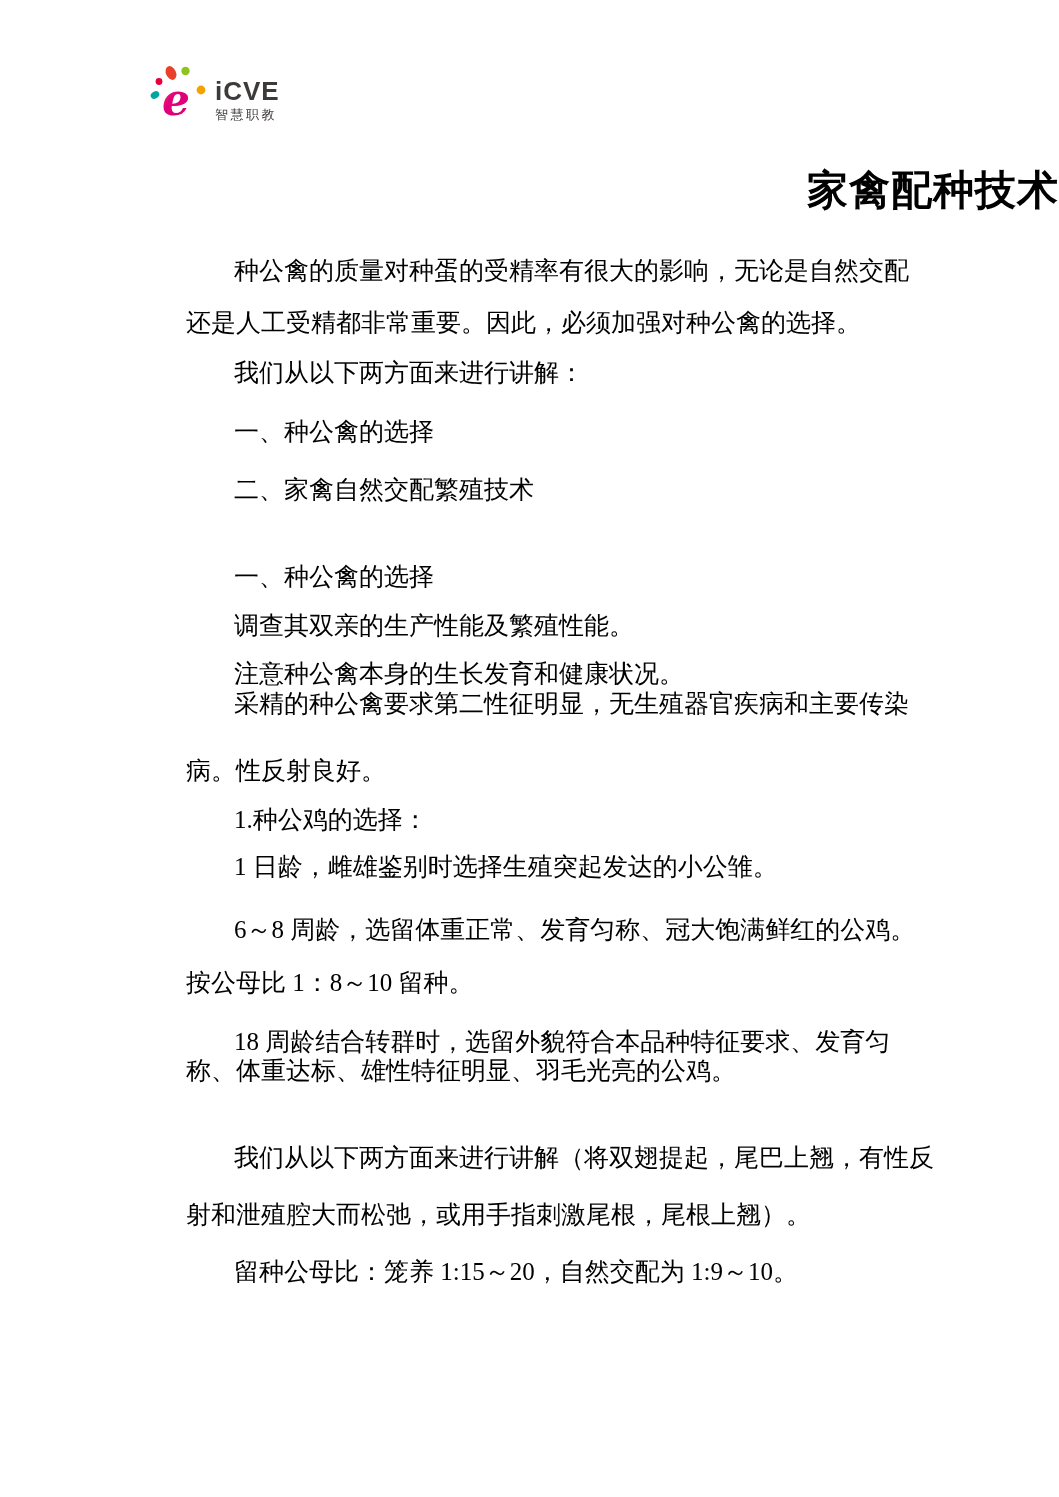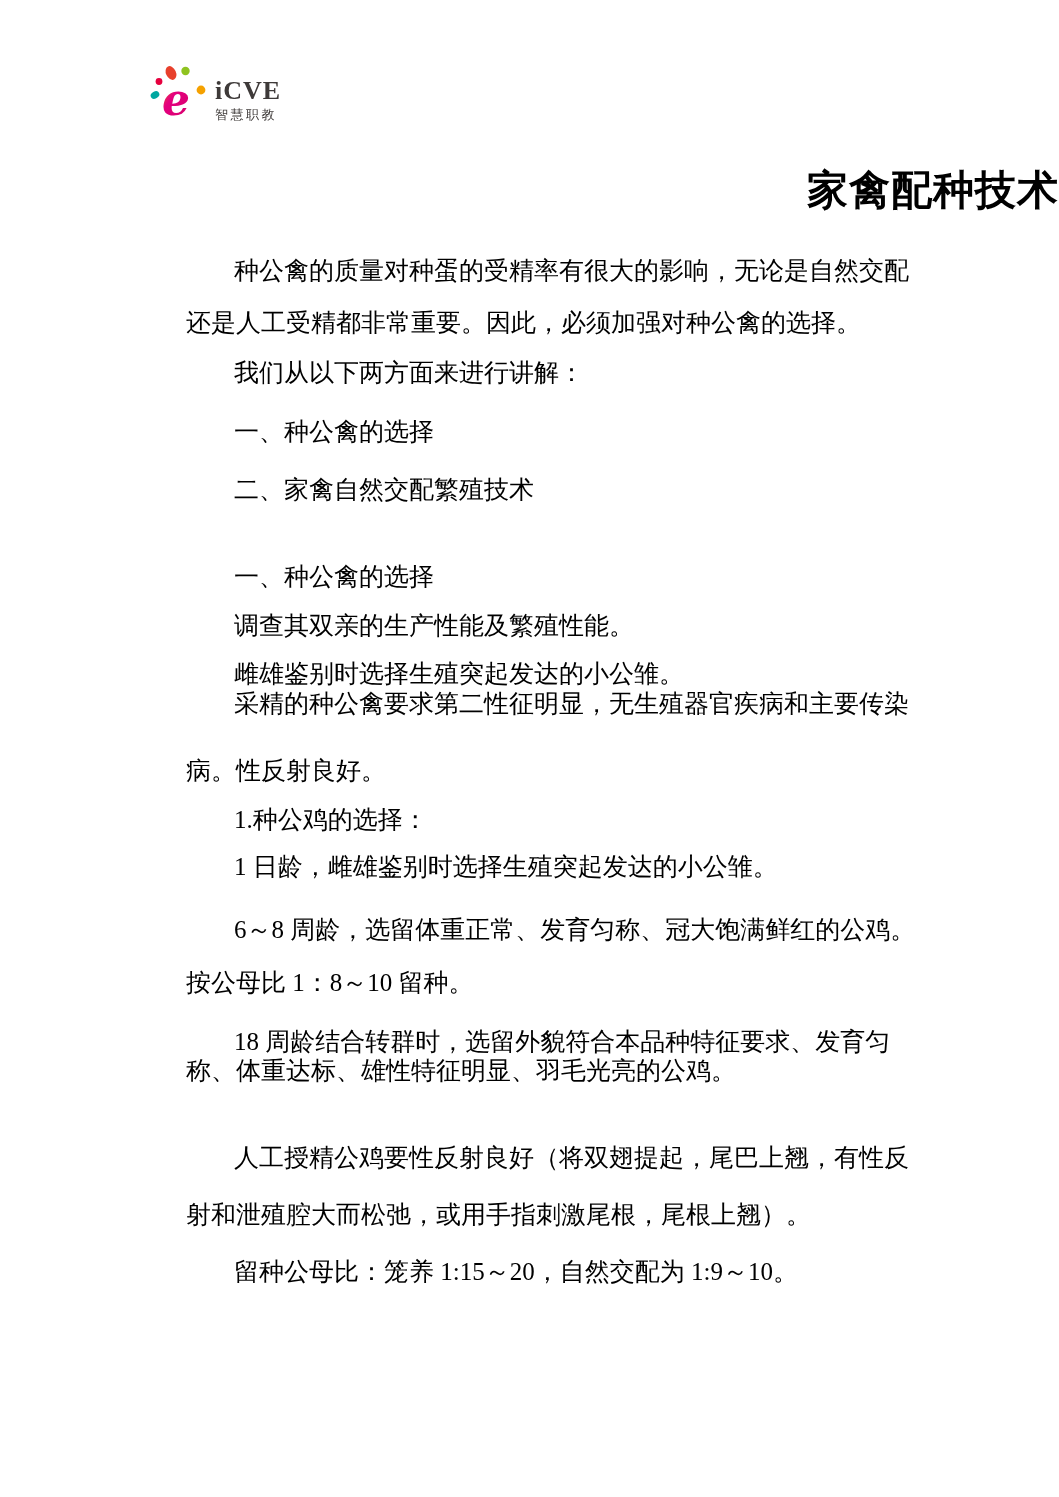--- a/index.html
+++ b/index.html
@@ -15,21 +15,21 @@
 
   
   .logo {
     position: absolute; left: 145px; top: 60px;
     width: 160px; height: 62px;
     display: flex; align-items: flex-start;
   }
   .logo-mark { width: 64px; height: 60px; flex: 0 0 auto; }
   .logo-textcol { margin-left: 6px; padding-top: 18px; }
   .logo-brand {
-    font-family: Liberation Serif, serif;
+    font-family: Liberation Sans, sans-serif;
     font-weight: bold; font-size: 26px; line-height: 1;
     color: #3e3a39; letter-spacing: 1px;
   }
   .logo-sub {
     font-family: Liberation Serif, serif;
     font-size: 13px; line-height: 1; margin-top: 4px;
     color: #3e3a39; letter-spacing: 2.5px;
   }
 
   
@@ -77,26 +77,26 @@
 
   <div class="doc-title">家禽配种技术</div>
 
   <div class="line indent" style="top:256px">种公禽的质量对种蛋的受精率有很大的影响，无论是自然交配</div>
   <div class="line" style="top:308px">还是人工受精都非常重要。因此，必须加强对种公禽的选择。</div>
   <div class="line indent" style="top:358px">我们从以下两方面来进行讲解：</div>
   <div class="line indent" style="top:417px">一、种公禽的选择</div>
   <div class="line indent" style="top:475px">二、家禽自然交配繁殖技术</div>
   <div class="line indent" style="top:562px">一、种公禽的选择</div>
   <div class="line indent" style="top:611px">调查其双亲的生产性能及繁殖性能。</div>
-  <div class="line indent" style="top:659px">雌雄鉴别时选择生殖突起发达的小公雏。</div>
+  <div class="line indent" style="top:659px">注意种公禽本身的生长发育和健康状况。</div>
   <div class="line indent" style="top:689px">采精的种公禽要求第二性征明显，无生殖器官疾病和主要传染</div>
   <div class="line" style="top:756px">病。性反射良好。</div>
   <div class="line indent" style="top:805px">1.种公鸡的选择：</div>
   <div class="line indent" style="top:852px">1 日龄，雌雄鉴别时选择生殖突起发达的小公雏。</div>
   <div class="line indent" style="top:915px">6～8 周龄，选留体重正常、发育匀称、冠大饱满鲜红的公鸡。</div>
   <div class="line" style="top:968px">按公母比 1：8～10 留种。</div>
   <div class="line indent" style="top:1027px">18 周龄结合转群时，选留外貌符合本品种特征要求、发育匀</div>
   <div class="line" style="top:1056px">称、体重达标、雄性特征明显、羽毛光亮的公鸡。</div>
-  <div class="line indent" style="top:1143px">人工授精公鸡要性反射良好（将双翅提起，尾巴上翘，有性反</div>
+  <div class="line indent" style="top:1143px">我们从以下两方面来进行讲解（将双翅提起，尾巴上翘，有性反</div>
   <div class="line" style="top:1200px">射和泄殖腔大而松弛，或用手指刺激尾根，尾根上翘）。</div>
   <div class="line indent" style="top:1257px">留种公母比：笼养 1:15～20，自然交配为 1:9～10。</div>
 
 </div>
 
 </body></html>

